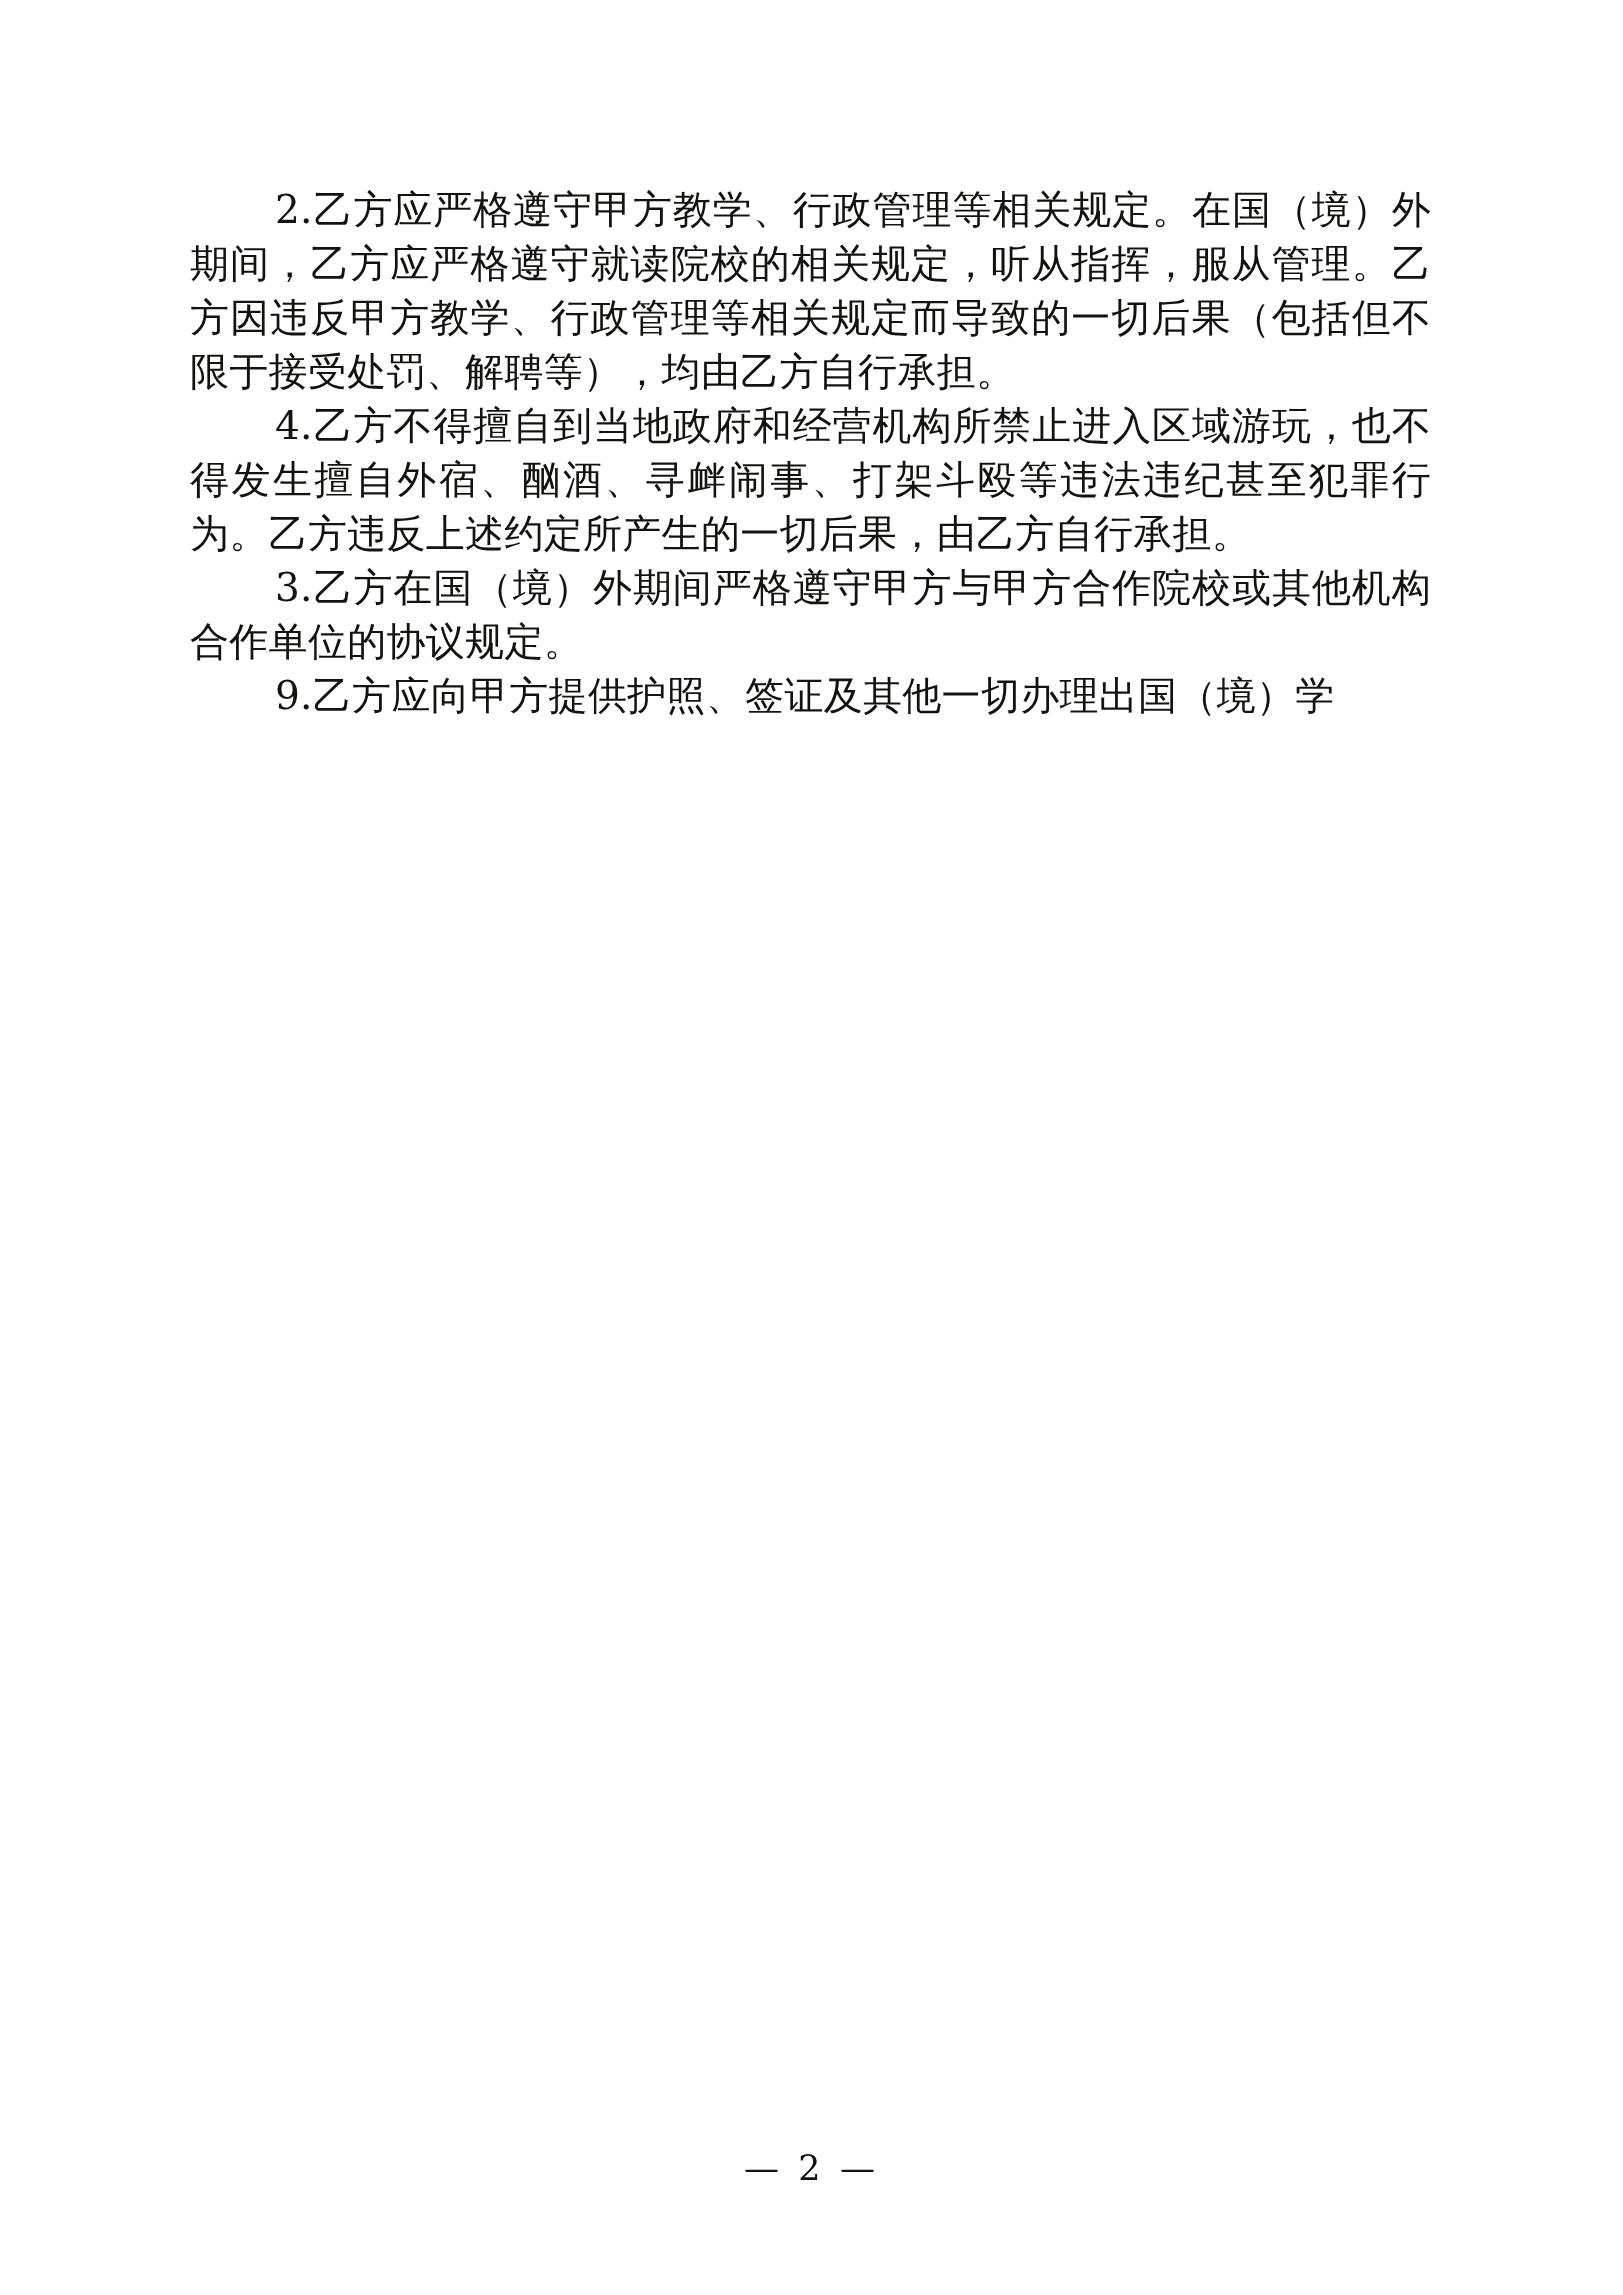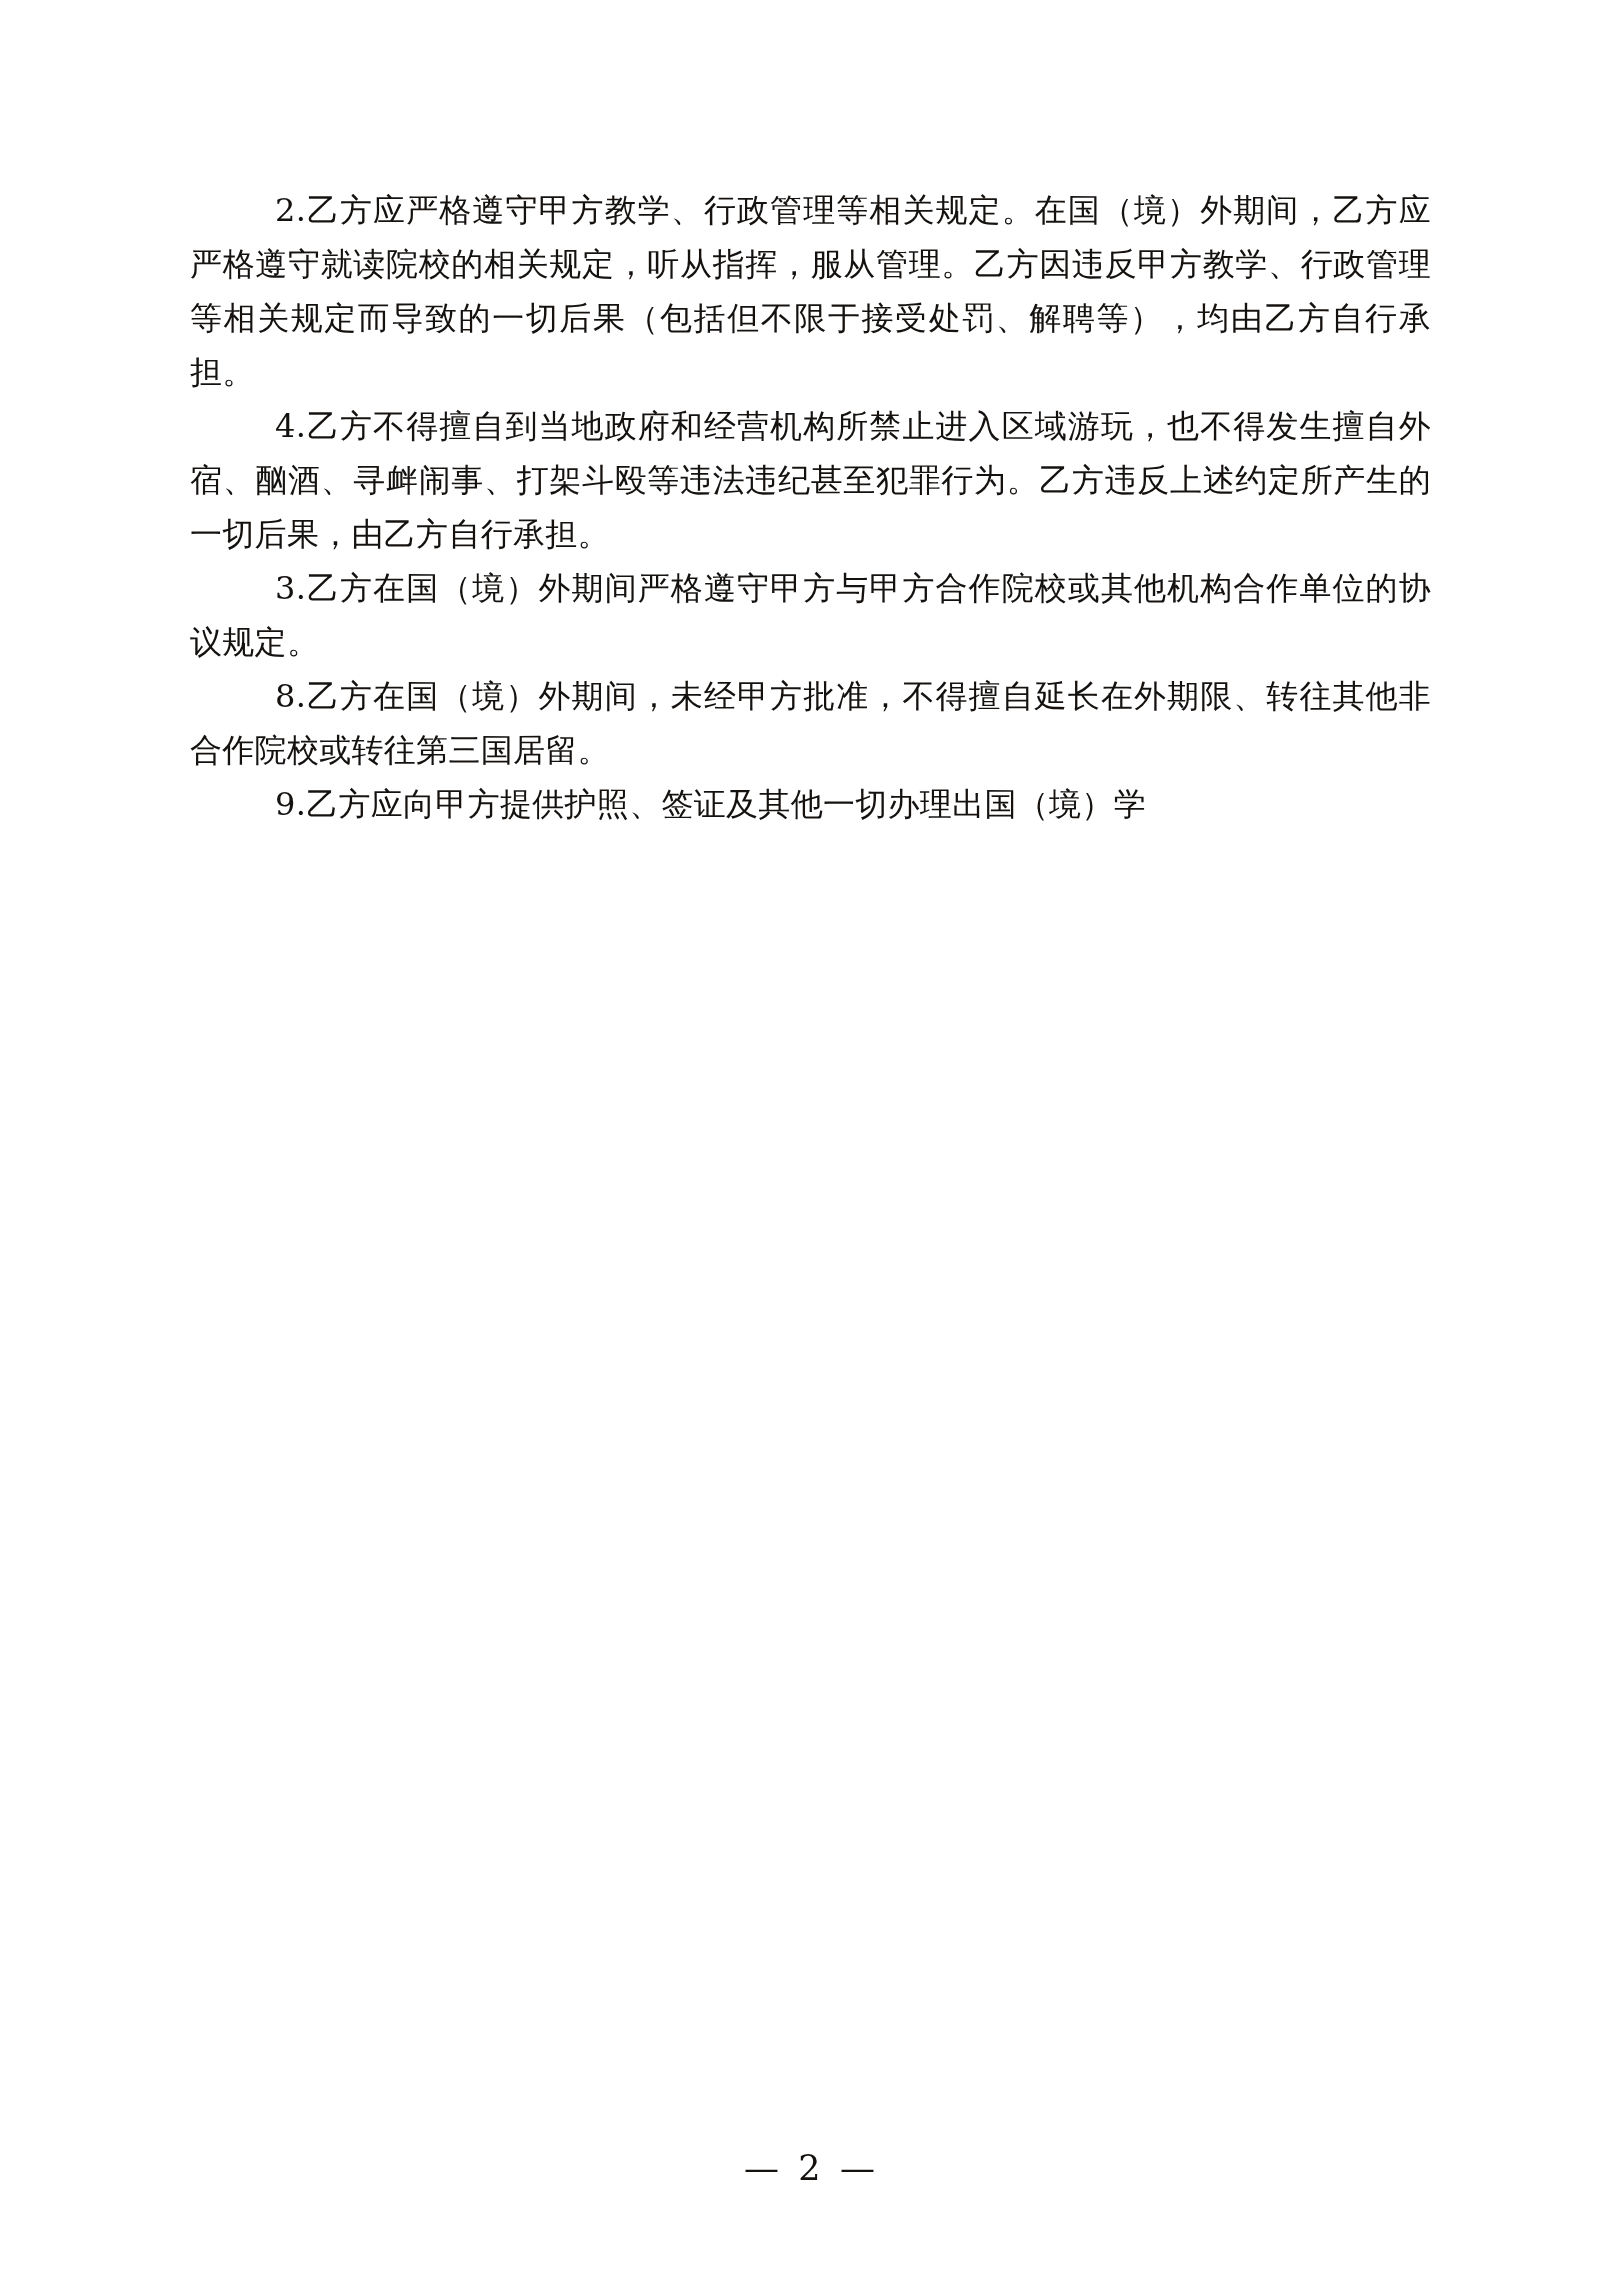--- a/index.html
+++ b/index.html
@@ -21,21 +21,21 @@
   
   .doc-body {
     position: absolute;
     left: 190px;
     top: 183px;
     width: 1241px;
   }
 
   .clause {
     font-family: "DejaVu Serif", "Liberation Serif", serif;
-    font-size: 32px;
+    font-size: 39px;
     line-height: 54px;
     color: #14110f;
     text-align: justify;
     text-justify: inter-character;
     text-indent: 85px;
     margin: 0 0 0 0;
     letter-spacing: 0.3px;
     word-break: break-all;
     -webkit-font-smoothing: antialiased;
   }
@@ -58,21 +58,20 @@
 </style>
 </head>
 <body>
 
 <div class="page">
 
   <div class="doc-body">
     <p class="clause">2.乙方应严格遵守甲方教学、行政管理等相关规定。在国（境）外期间，乙方应严格遵守就读院校的相关规定，听从指挥，服从管理。乙方因违反甲方教学、行政管理等相关规定而导致的一切后果（包括但不限于接受处罚、解聘等），均由乙方自行承担。</p>
     <p class="clause">4.乙方不得擅自到当地政府和经营机构所禁止进入区域游玩，也不得发生擅自外宿、酗酒、寻衅闹事、打架斗殴等违法违纪甚至犯罪行为。乙方违反上述约定所产生的一切后果，由乙方自行承担。</p>
     <p class="clause">3.乙方在国（境）外期间严格遵守甲方与甲方合作院校或其他机构合作单位的协议规定。</p>
-    <p class="clause">8.乙方在国（境）外期间，未经甲方批准，不得擅自延长在外期限、转往其他非合作院校或转往第三国居留。</p>
     <p class="clause">9.乙方应向甲方提供护照、签证及其他一切办理出国（境）学</p>
   </div>
 
   <div class="footer">
     <span class="pageno">— 2 —</span>
   </div>
 
 </div>
 
 

